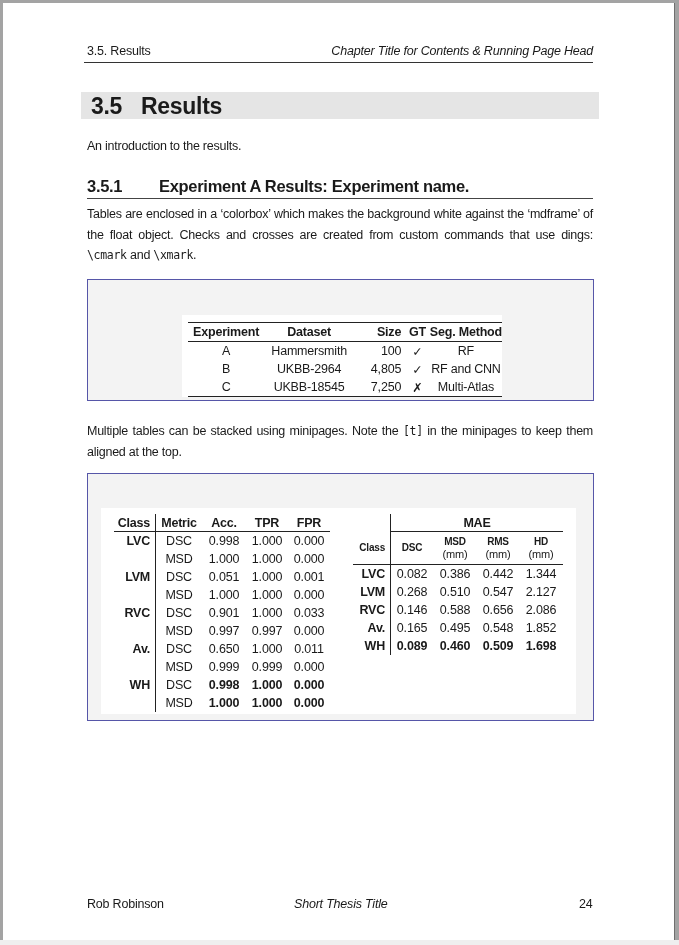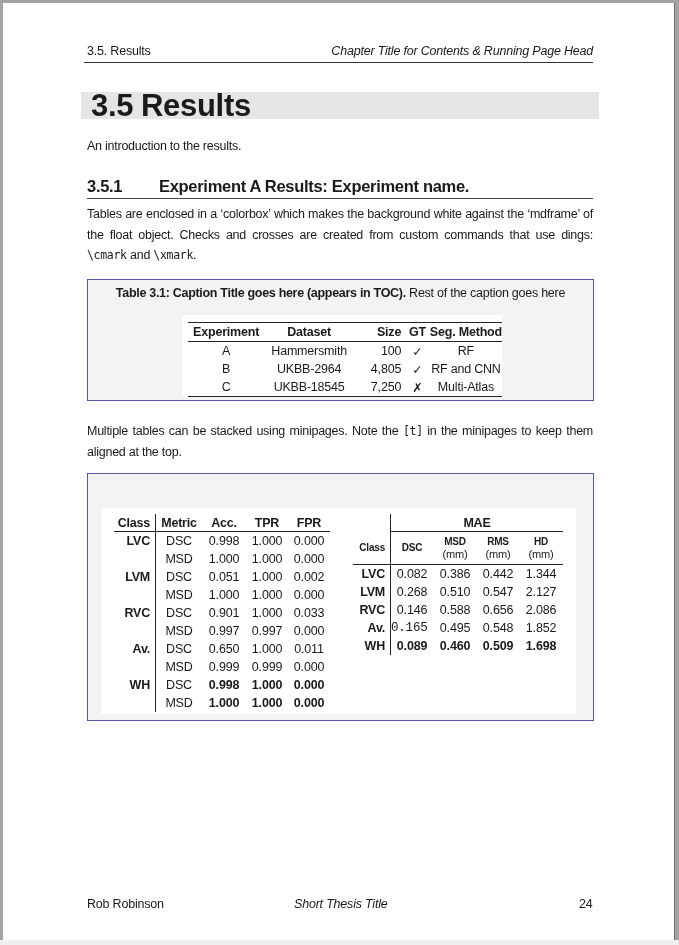--- a/index.html
+++ b/index.html
@@ -25,21 +25,21 @@
     border-bottom:1px solid #333;
     font-size:12.5px; letter-spacing:-0.2px;
   }
   .runhead .left { position:absolute; left:3px; top:0; }
   .runhead .right { position:absolute; right:0; top:0; font-style:italic; }
 
   
   .sec {
     position:absolute; left:81px; top:92px; width:518px; height:27px;
     background:#e5e5e5;
-    font-weight:bold; font-size:31px; letter-spacing:-0.3px;
+    font-weight:bold; font-size:23px; letter-spacing:-0.3px;
     line-height:28px;
   }
   .sec .num { position:absolute; left:10px; }
   .sec .ttl { position:absolute; left:60px; }
 
   .p { position:absolute; left:87px; width:506px; font-size:12.5px; line-height:20.5px; letter-spacing:-0.25px; text-align:justify; }
   .mono { font-family:"DejaVu Sans Mono", "Liberation Mono", monospace; font-size:11.5px; letter-spacing:-0.3px; }
 
   .subsec {
     position:absolute; left:87px; top:176px; width:506px; height:22px;
@@ -104,21 +104,20 @@
 <div class="p" style="top:136px;">An introduction to the results.</div>
 
 <div class="subsec">
   <span class="num">3.5.1</span>
   <span class="ttl">Experiment A Results: Experiment name.</span>
 </div>
 
 <div class="p" style="top:204px;"><span>Tables are enclosed in a ‘colorbox’ which makes the background white against the ‘mdframe’ of the float object. Checks and crosses are created from custom commands that use dings: </span><span class="mono">\cmark</span><span> and </span><span class="mono">\xmark</span><span>.</span></div>
 
 <div class="float" style="left:87px; top:279px; width:505px; height:120px;">
-  <div class="caption" style="top:6px;"><b>Table 3.1: Caption Title goes here (appears in TOC).</b><span> Rest of the caption goes here</span></div>
   <div class="cbox" style="left:94px; top:35px; width:320px; height:82px;">
     <table class="t1">
       <thead>
         <tr>
           <th style="width:78px; text-align:center;">Experiment</th>
           <th style="width:92px; text-align:center;">Dataset</th>
           <th style="width:50px; text-align:right; padding-right:4px;">Size</th>
           <th style="width:26px; text-align:center;">GT</th>
           <th style="width:64px; text-align:center;">Seg. Method</th>
         </tr>
@@ -177,21 +176,21 @@
             <td style="text-align: center;">MSD</td>
             <td style="text-align: center;">1.000</td>
             <td style="text-align: center;">1.000</td>
             <td style="text-align: center;">0.000</td>
           </tr>
           <tr>
             <td class="cls">LVM</td>
             <td style="text-align: center;">DSC</td>
             <td style="text-align: center;">0.051</td>
             <td style="text-align: center;">1.000</td>
-            <td style="text-align: center;">0.002</td>
+            <td style="text-align: center;">0.001</td>
           </tr>
           <tr>
             <td class="cls"></td>
             <td style="text-align: center;">MSD</td>
             <td style="text-align: center;">1.000</td>
             <td style="text-align: center;">1.000</td>
             <td style="text-align: center;">0.000</td>
           </tr>
           <tr>
             <td class="cls">RVC</td>
@@ -280,21 +279,21 @@
           </tr>
           <tr>
             <td class="cls">RVC</td>
             <td style="text-align: center;">0.146</td>
             <td style="text-align: center;">0.588</td>
             <td style="text-align: center;">0.656</td>
             <td style="text-align: center;">2.086</td>
           </tr>
           <tr>
             <td class="cls">Av.</td>
-            <td style=" font-family: Liberation Mono, monospace;">0.165</td>
+            <td style="text-align: center;">0.165</td>
             <td style="text-align: center;">0.495</td>
             <td style="text-align: center;">0.548</td>
             <td style="text-align: center;">1.852</td>
           </tr>
           <tr>
             <td class="cls">WH</td>
             <td class="b" style="text-align: center;">0.089</td>
             <td class="b" style="text-align: center;">0.460</td>
             <td class="b" style="text-align: center;">0.509</td>
             <td class="b" style="text-align: center;">1.698</td>

